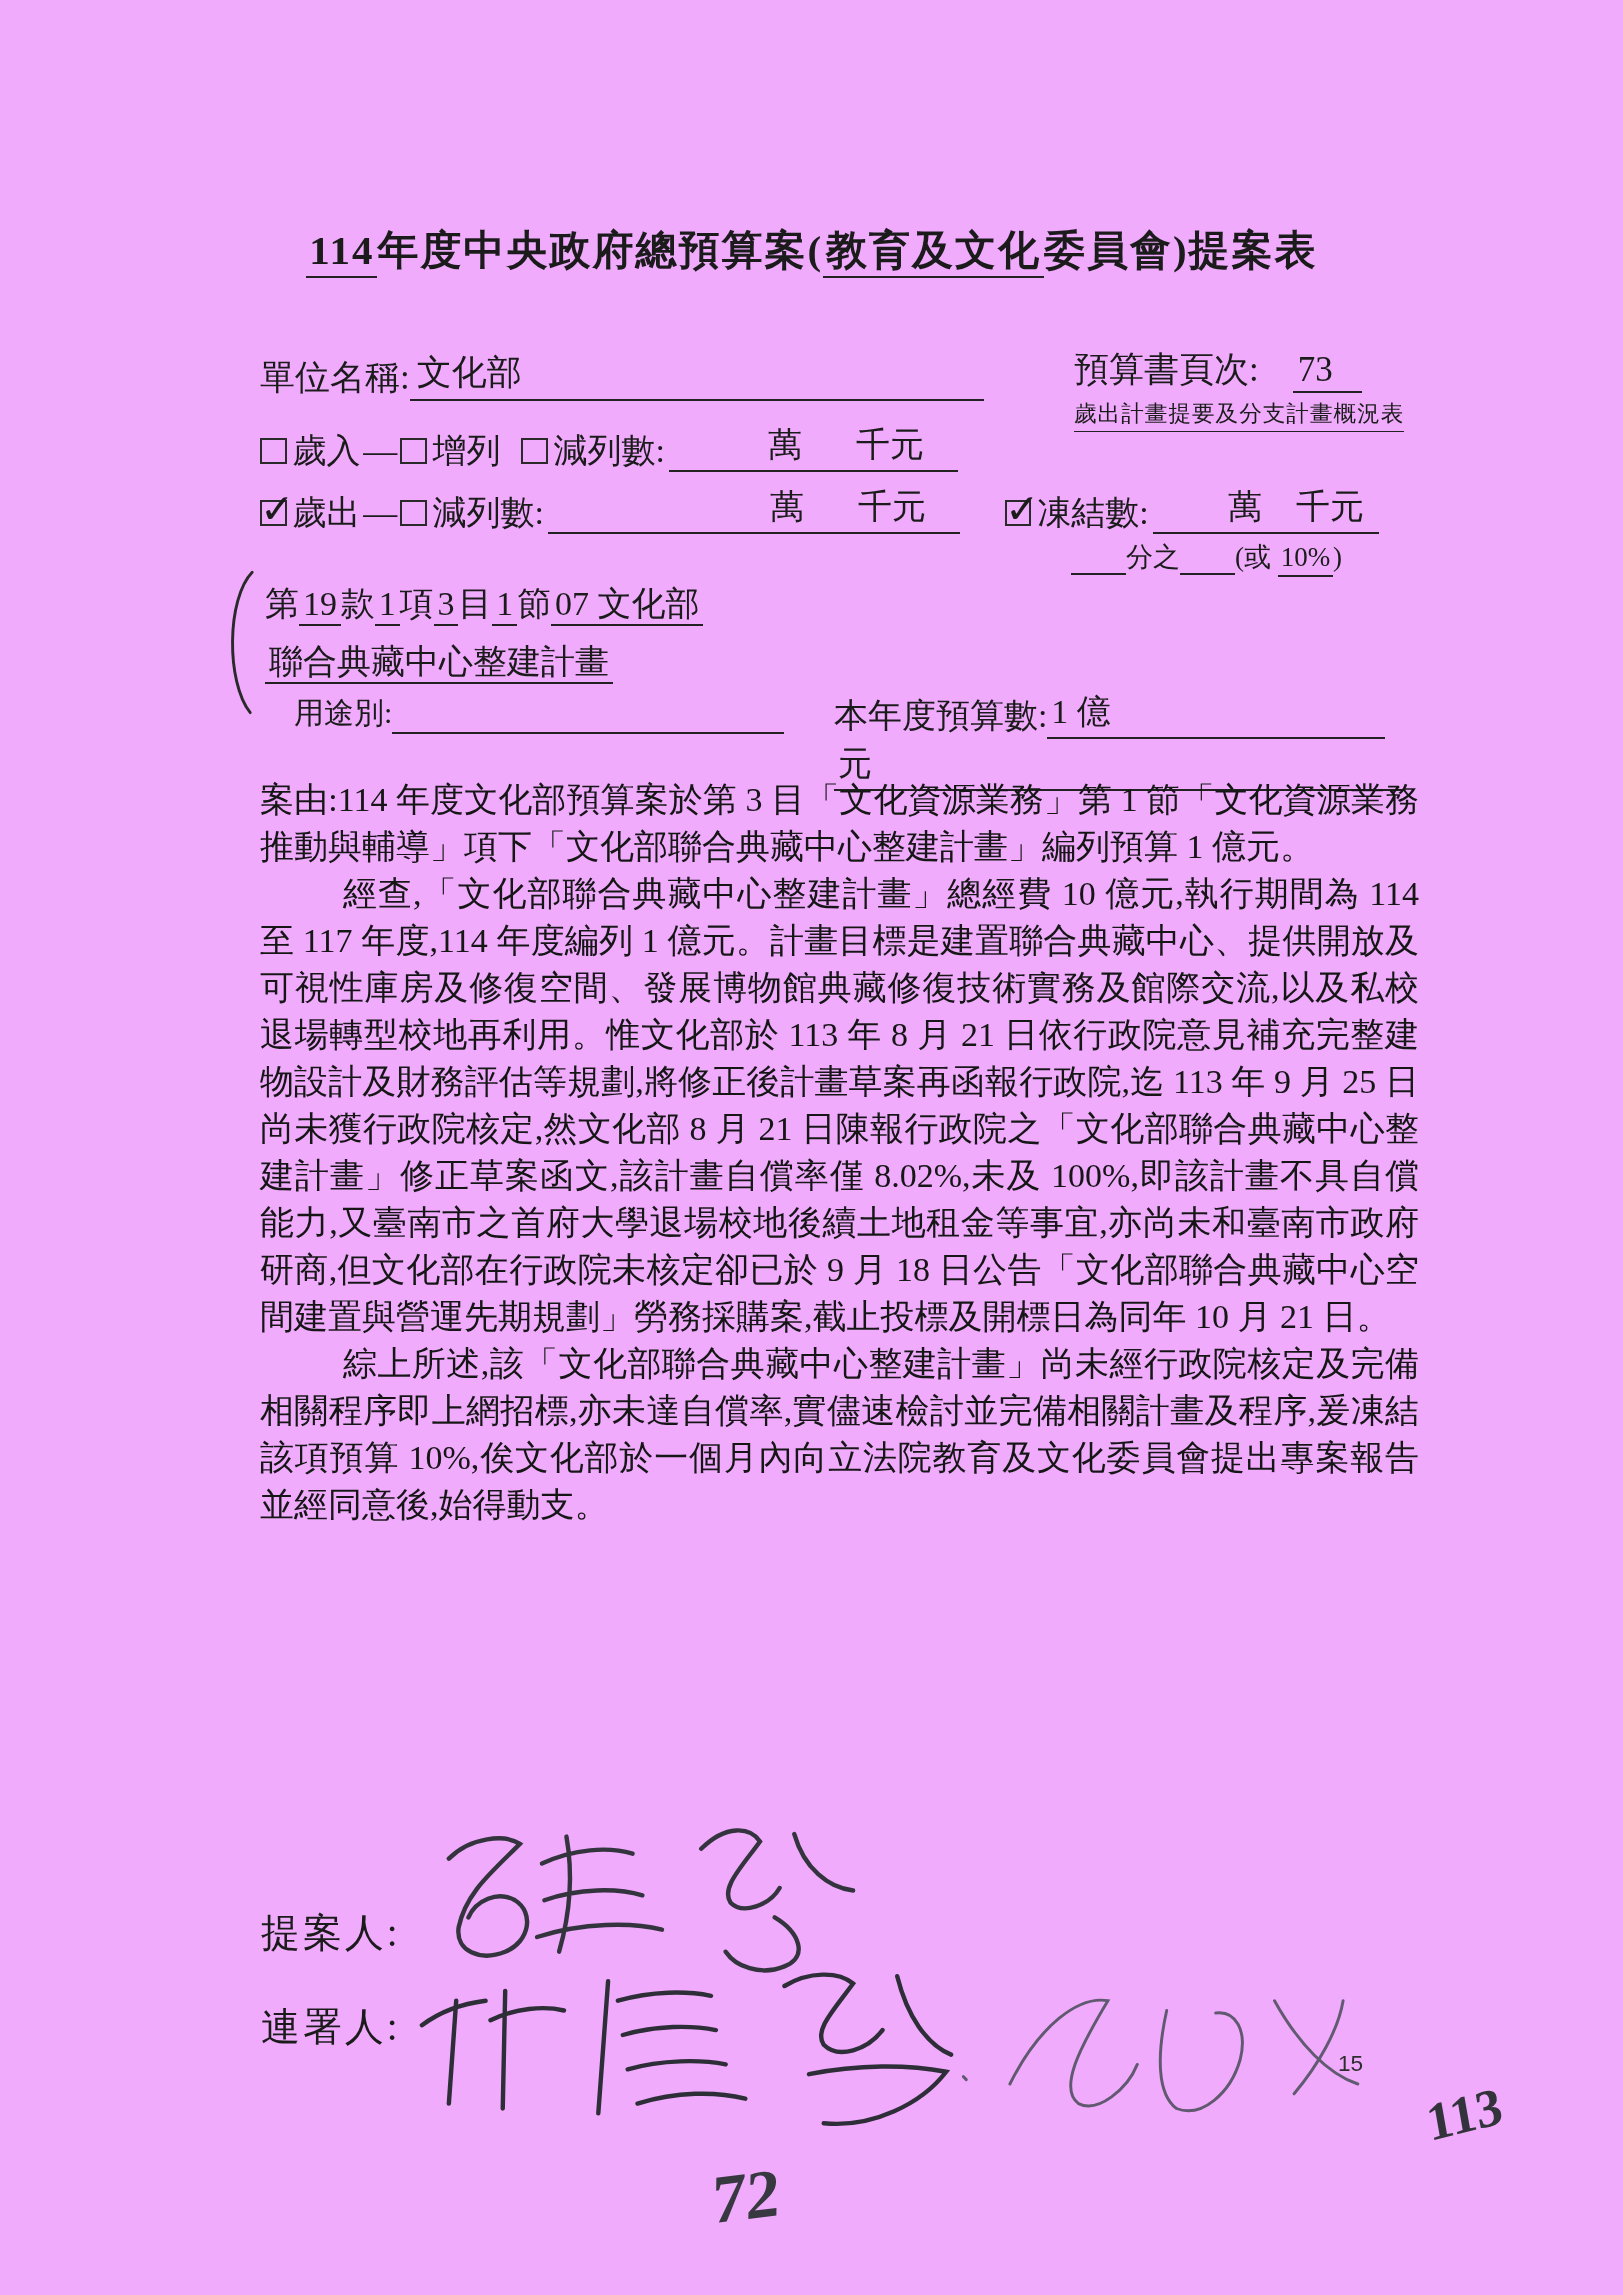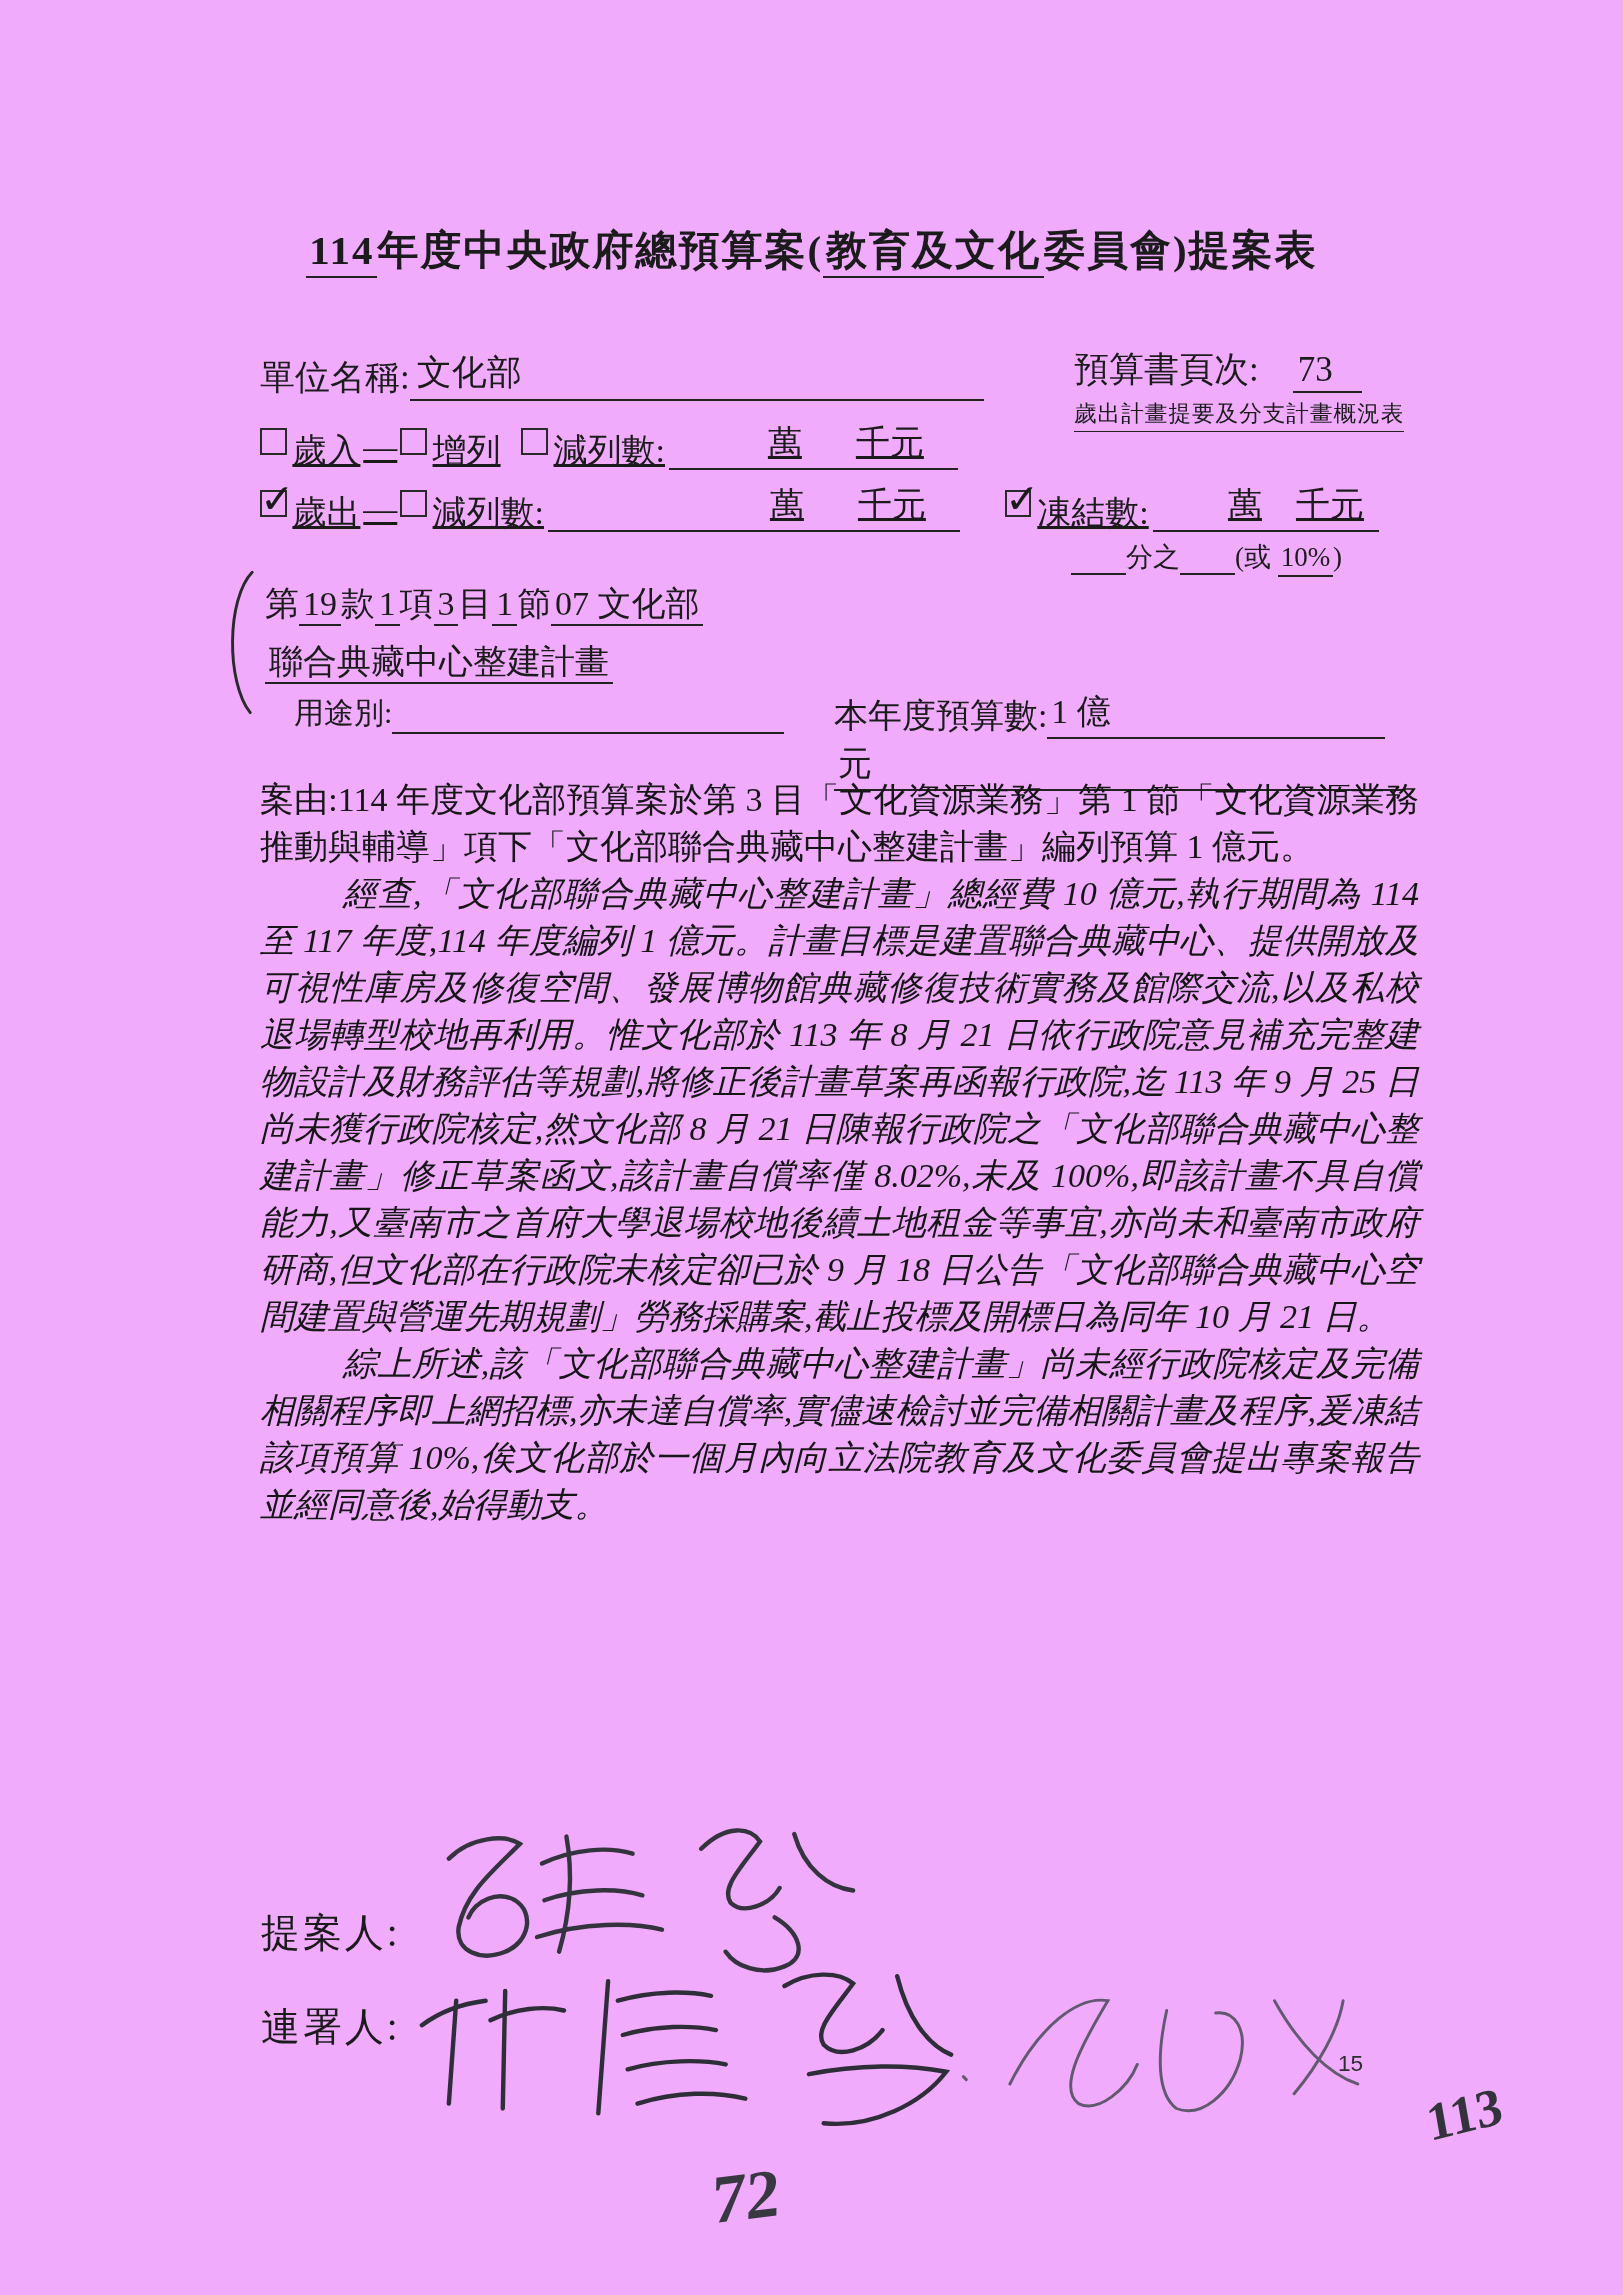--- a/index.html
+++ b/index.html
@@ -22,21 +22,21 @@
   .fill {
     display:inline-block; width:574px; border-bottom:2px solid #222;
     padding:0 0 2.9px 6.9px; vertical-align:bottom;
   }
   .page-ref { position:absolute; top:346px; left:1074px; font-size:35px; white-space:nowrap; }
   .page-ref .u { padding:0 29px 2px 4.9px; border-bottom-width:2px;margin-left:34px; }
   .page-note {
     position:absolute; top:398px; left:1074px; font-size:22.6px;
     border-bottom:1.5px solid #222; padding-bottom:2px; letter-spacing:1px;
   }
-  .cbrow { position:absolute; display:flex; font-size:34px; white-space:nowrap;text-decoration:underline; }
+  .cbrow { position:absolute; display:flex; align-items:center; font-size:34px; white-space:nowrap; }
   .row1 { top:428px; left:260px; }
   .row2 { top:490px; left:260px; }
   .row3 { position:absolute; top:539px; left:1071px; font-size:27px; white-space:nowrap; }
   .cb {
     position:relative; display:inline-block; width:26.5px; height:26.5px;
     border:2.5px solid #2a2a2a; margin-right:5.9px; flex:0 0 auto;
   }
   .cb .check {
     position:absolute; left:-2px; top:-16.7px; font-size:41px; color:#1b1b1b;
     font-family:"DejaVu Sans",sans-serif;
@@ -68,21 +68,21 @@
   .amount-unit-row { position:absolute; top:741px; left:834px; font-size:34px; }
   .amount-unit { display:inline-block; width:569px; border-bottom:2px solid #222; padding:0 0 2px 3.9px; }
   .subject-val { border-bottom:2px solid #222; padding:0 0 2px 2px; }
   .subject-val.w { display:inline-block; width:287px; }
   .bracket-svg { position:absolute; top:569px; left:220px; }
   .body-text {
     position:absolute; top:776px; left:260px; width:1159px;
     font-size:34px; line-height:47px; text-align:justify;
     color:#161616;
   }
-  .body-text p.indent { text-indent:83px;font-style:italic; }
+  .body-text p.indent { text-indent:83px; }
   .sign-label { position:absolute; left:261px; font-size:39px; letter-spacing:2.9px; white-space:nowrap; }
   .proposer { top:1906px;text-align:center; }
   .cosigner { top:2000px; }
   .sig-layer { position:absolute; top:1790px; left:343px; }
   .pagenum { position:absolute; top:2051px; left:1338px; font-size:22.6px; color:#2e2e2e; font-family:"Liberation Sans",sans-serif; }
   .hw-folio {
     position:absolute; top:2084px; left:1426px; font-size:53px; color:#33333c;
     transform:rotate(-14deg) skewX(-4deg); font-weight:600;
   }
   .hw-mark {

